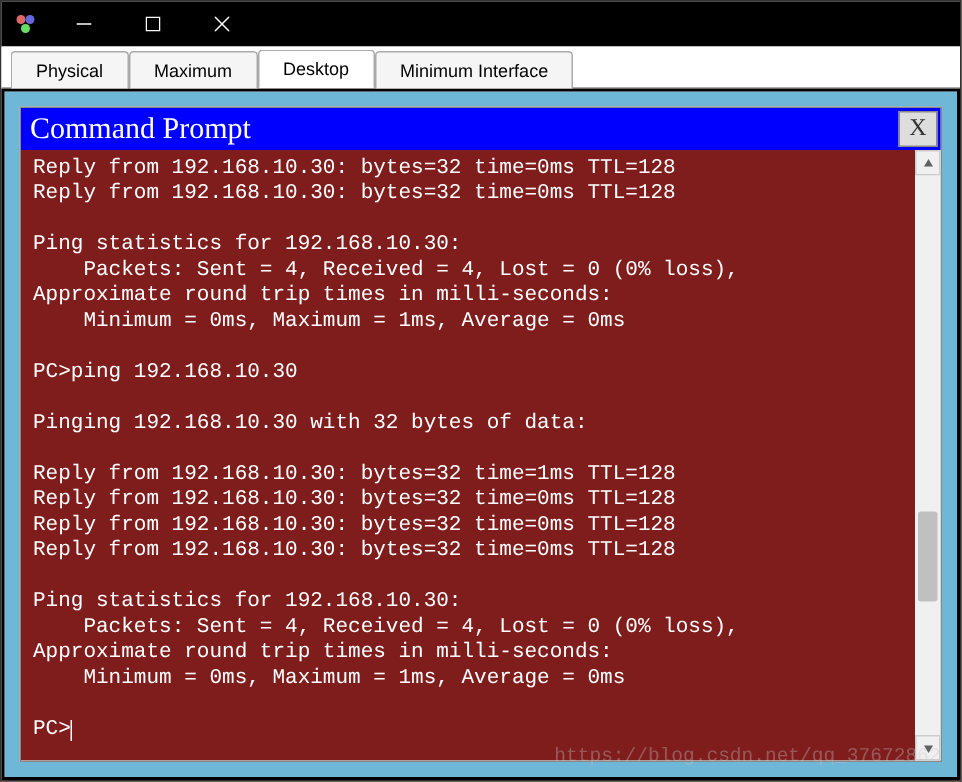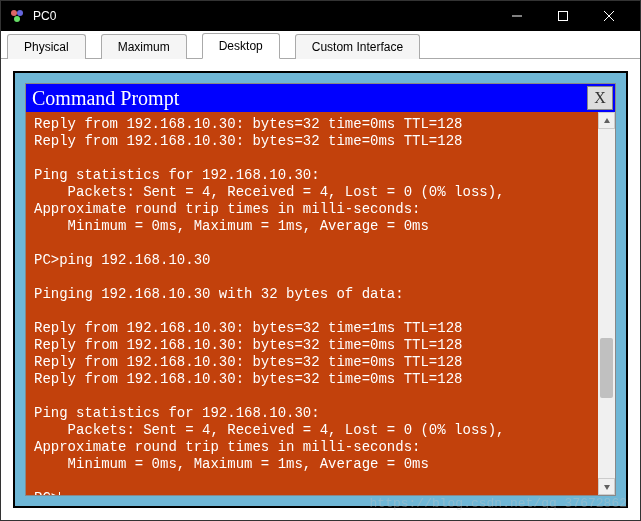--- a/index.html
+++ b/index.html
@@ -5,30 +5,30 @@
   * { box-sizing: border-box; margin: 0; padding: 0; }
   body { font-family: "Segoe UI", Tahoma, sans-serif; background: #000; width: 641px; height: 521px; overflow: hidden; }
   .window { width: 641px; height: 521px; background: #fff; display: flex; flex-direction: column; border: 1px solid #333; }
   .titlebar { height: 30px; background: #000; color: #fff; display: flex; align-items: center; padding: 0 8px; }
   .titlebar .app-icon { width: 16px; height: 16px; margin-right: 8px; position: relative; }
   .titlebar .app-icon svg { width: 16px; height: 16px; }
   .titlebar .title-text { font-size: 12px; flex: 1; }
   .winbtns { display: flex; height: 100%; }
   .winbtn { width: 46px; height: 30px; display: flex; align-items: center; justify-content: center; color: #fff; }
   .winbtn svg { width: 10px; height: 10px; stroke: #fff; stroke-width: 1; fill: none; }
-  .tabs { height: 28px; background: #fff; display: flex; align-items: flex-end; border-bottom: 1px solid #aaa; padding-left: 6px; gap: 15px; }
+  .tabs { height: 28px; background: #fff; display: flex; align-items: flex-end; border-bottom: 1px solid #aaa; padding-left: 6px; gap: 0; }
   .tab { padding: 5px 16px; font-size: 12px; border: 1px solid #aaa; border-bottom: none; background: #f5f5f5; position: relative; top: 1px; border-radius: 3px 3px 0 0; }
   .tab.active { background: #fff; border-bottom: 1px solid #fff; text-align: right; }
-  .content-area { flex: 1; background: linear-gradient(#6fb7d6, #6fb7d6); padding: 10px; overflow: hidden; border: 2px solid #000; margin: 12px; }
+  .content-area { flex: 1; background: linear-gradient(#6fb7d6, #6fb7d6); padding: 10px; overflow: hidden; border: 2px solid #000; margin: 0; }
   .inner-frame { width: 100%; height: 100%; background: #fff; border: 1px solid #888; display: flex; flex-direction: column; }
   .cmd-titlebar { background: #0000ff; color: #fff; height: 28px; display: flex; align-items: center; padding-left: 6px; font-family: "SimSun", "NSimSun", serif; font-size: 20px; }
   .cmd-titlebar .cmd-title { flex: 1; }
   .cmd-close { width: 26px; height: 24px; background: #ddd; color: #333; border: 1px solid #888; display: flex; align-items: center; justify-content: center; font-family: serif; font-size: 16px; margin-right: 2px; }
   .terminal-wrap { flex: 1; display: flex; overflow: hidden; }
-  .terminal { flex: 1; background: #c2410c; color: #fff; font-family: "Courier New", monospace; font-size: 14px; padding: 4px 8px; line-height: 17px; white-space: pre-wrap; overflow: hidden; }
+  .terminal { flex: 1; background: #7f1d1d; color: #fff; font-family: "Courier New", monospace; font-size: 14px; padding: 4px 8px; line-height: 17px; white-space: pre-wrap; overflow: hidden; }
   .scrollbar { width: 17px; background: #f0f0f0; display: flex; flex-direction: column; }
   .sb-btn { height: 17px; background: #f0f0f0; display: flex; align-items: center; justify-content: center; border: 1px solid #ccc; }
   .sb-btn svg { width: 8px; height: 8px; fill: #606060; }
   .sb-track { flex: 1; background: #f0f0f0; position: relative; }
   .sb-thumb { position: absolute; left: 2px; right: 2px; top: 60%; height: 60px; background: #c0c0c0; border-radius: 2px; }
   .cursor { display: inline-block; width: 1px; height: 14px; background: #fff; vertical-align: text-bottom; }
   .watermark { position: absolute; right: 14px; bottom: 10px; color: rgba(200,200,200,0.35); font-size: 13px; font-family: Liberation Mono, monospace; pointer-events: none; }
   .outer { position: relative; }
 </style>
 </head>
@@ -38,21 +38,20 @@
 <div class="window">
 
   <div class="titlebar">
     <span class="app-icon">
       <svg viewBox="0 0 16 16">
             <circle cx="5" cy="5" r="3" fill="#d66"></circle>
             <circle cx="11" cy="5" r="3" fill="#66d"></circle>
             <circle cx="8" cy="11" r="3" fill="#6d6"></circle>
           </svg>
     </span>
-    <span class="title-text">PC0</span>
     <div class="winbtns">
       <div class="winbtn">
             <svg viewBox="0 0 10 10">
               <line x1="0" y1="5" x2="10" y2="5"></line>
             </svg>
           </div>
       <div class="winbtn">
             <svg viewBox="0 0 10 10">
               <rect x="0.5" y="0.5" width="9" height="9"></rect>
             </svg>
@@ -63,21 +62,21 @@
               <line x1="10" y1="0" x2="0" y2="10"></line>
             </svg>
           </div>
     </div>
   </div>
 
   <div class="tabs">
     <div class="tab"><span>Physical</span></div>
     <div class="tab"><span>Maximum</span></div>
     <div class="tab active"><span>Desktop</span></div>
-    <div class="tab"><span>Custom Interface</span></div>
+    <div class="tab"><span>Minimum Interface</span></div>
   </div>
 
   <div class="content-area">
     <div class="inner-frame">
       <div class="cmd-titlebar">
         <span class="cmd-title">Command Prompt</span>
         <div class="cmd-close">
               <span>X</span>
             </div>
       </div>

